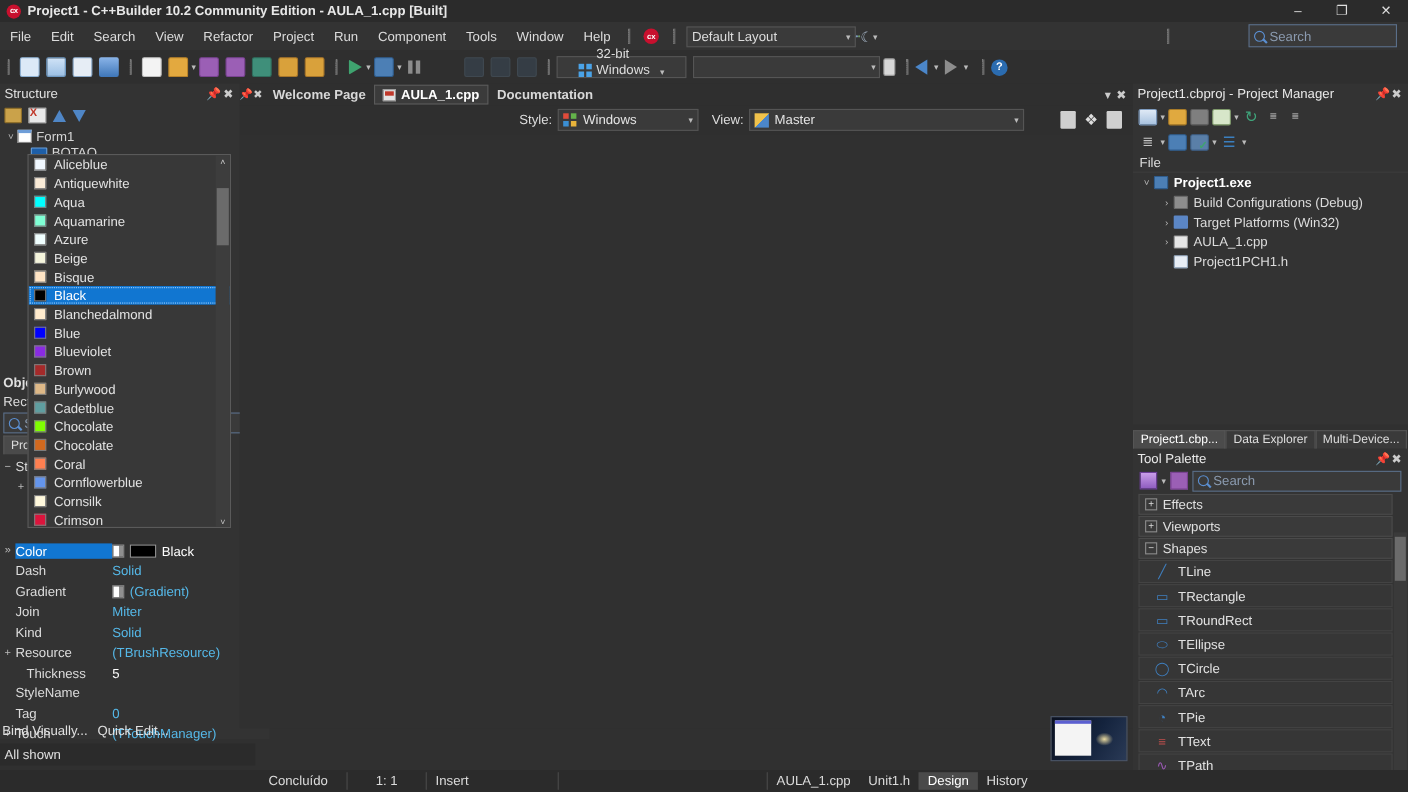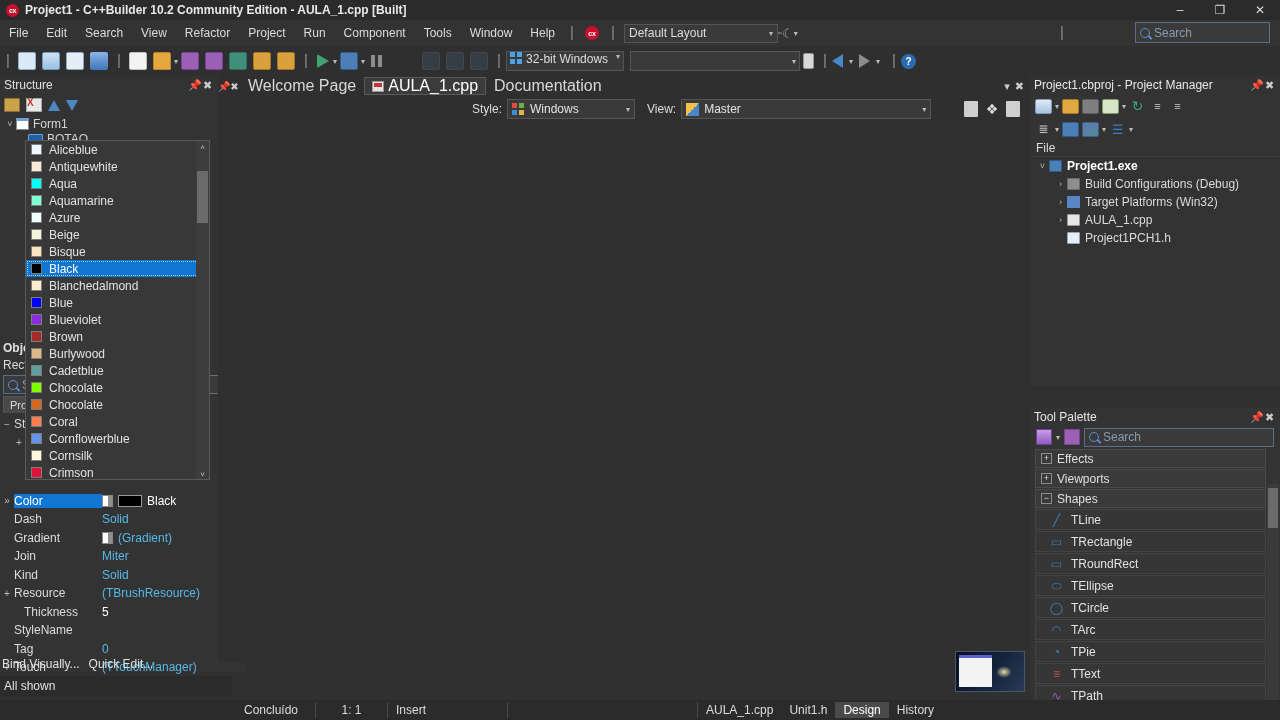--- a/index.html
+++ b/index.html
@@ -86,21 +86,21 @@
              border-top:7px solid transparent;border-bottom:7px solid transparent;
              margin:0 4px; }
   .ic.runw { background:#4c7fb5; border:1px solid #2f5d8e; }
   .ic.pause{ background:transparent; position:relative; }
   .ic.pause::before,.ic.pause::after{content:"";position:absolute;top:3px;
     width:4px;height:12px;background:#8c8c8c;}
   .ic.pause::before{left:3px;} .ic.pause::after{left:10px;}
   .ic.dim { background:#3a4a58; opacity:.55; border:1px solid #4d5d6b; }
   .plat-combo {
     width:118px;height:20px;background:#3a3a3a;border:1px solid #555;
-    display:flex;align-items:flex-start;padding:0 3px;font-size:12px;color:#ddd;
+    display:flex;align-items:flex-end;padding:0 19px;font-size:12px;color:#ddd;
   }
   .plat-combo .sqw{width:12px;height:12px;margin-right:4px;flex:none;
     background:
       linear-gradient(#4aa3e8,#4aa3e8) 0 0/5px 5px no-repeat,
       linear-gradient(#4aa3e8,#4aa3e8) 7px 0/5px 5px no-repeat,
       linear-gradient(#4aa3e8,#4aa3e8) 0 7px/5px 5px no-repeat,
       linear-gradient(#4aa3e8,#4aa3e8) 7px 7px/5px 5px no-repeat;}
   .blank-combo { width:170px;height:20px;background:#3a3a3a;border:1px solid #555;
     display:flex;align-items:center;justify-content:flex-end;padding:0 3px;}
   .arrow-blue { width:0;height:0;border-right:11px solid #4b86c9;
@@ -183,21 +183,21 @@
   .scroll-col { position:absolute; right:2px; top:46px; width:12px; height:268px;
     background:#3a3a3a; }
   .scroll-col .th { position:absolute; left:1px; top:140px; width:10px; height:70px;
     background:#6b6b6b; }
 
   
   .tabstrip { position:absolute; left:218px; top:76px; width:812px; height:20px;
     background:#2f2f2f; display:flex; align-items:center; }
   .tabpin { width:11px; color:#ccc; font-size:10px; text-align:center; }
   .etab { height:18px; display:flex; align-items:center; padding:0 7px;
-    font-size:16px; color:#d8d8d8; border:1px solid transparent; }
+    font-size:12px; color:#d8d8d8; border:1px solid transparent;font-weight:bold; }
   .etab.active { background:#3b3b3b; border:1px solid #5a5a5a; color:#fff; }
   .etab .ti { width:12px;height:11px;background:#e4e4e4;border:1px solid #999;
     margin-right:4px; position:relative;}
   .etab .ti::after{content:"";position:absolute;left:1px;top:1px;width:8px;height:4px;
     background:#c0392b;}
   .tabstrip-right { margin-left:auto; display:flex; align-items:center; gap:5px;
     padding-right:6px; color:#ccc; font-size:11px; }
 
   
   .svbar { position:absolute; left:218px; top:96px; width:812px; height:26px;
@@ -738,20 +738,25 @@
       <span class="exp">›</span>
       <span class="pm-ic cpp"></span>
       <span>AULA_1.cpp</span>
     </div>
     <div class="pm-row" style="padding-left:37px">
       <span class="pm-ic h"></span>
       <span>Project1PCH1.h</span>
     </div>
   </div>
 
+  <div class="tp-tabs">
+    <div class="tp-tab active">Project1.cbp...</div>
+    <div class="tp-tab">Data Explorer</div>
+    <div class="tp-tab">Multi-Device...</div>
+  </div>
   <div class="tp-panel">
     <div class="tp-head">
       <span style="flex:1">Tool Palette</span>
       <span class="pin">📌</span>
       <span class="xbtn">✖</span>
     </div>
     <div class="tp-tools">
       <span class="tpi comp"></span>
       <span class="caret">▾</span>
       <span class="tpi ptr"></span>

